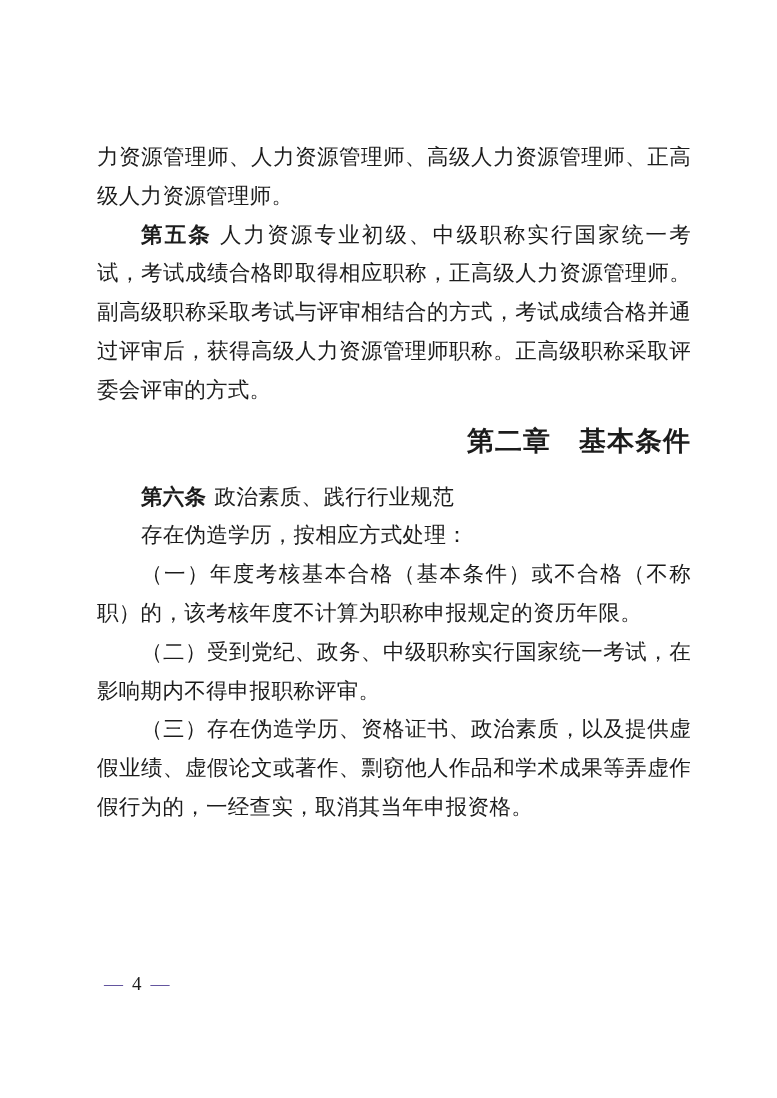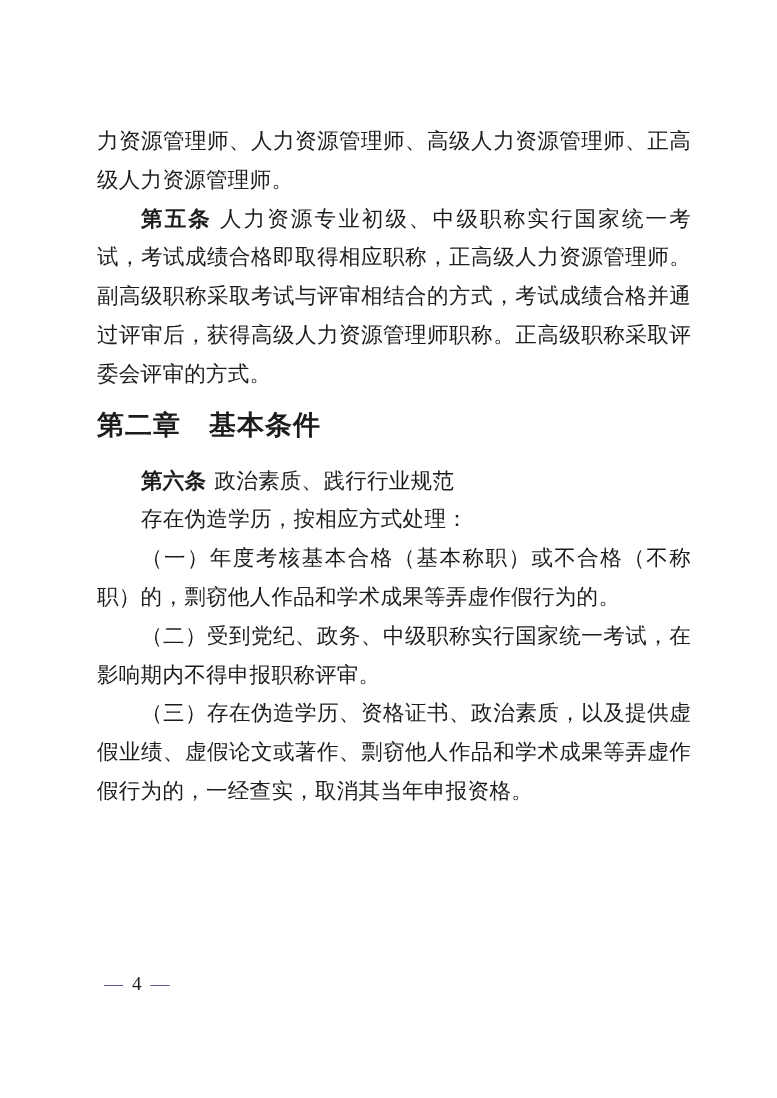--- a/index.html
+++ b/index.html
@@ -12,21 +12,21 @@
     width: 777px;
     height: 1098px;
     background: #ffffff;
     overflow: hidden;
     font-family: "Liberation Serif", "DejaVu Serif", serif;
     color: #1c1c1c;
   }
   .content {
     position: absolute;
     left: 97px;
-    top: 122px;
+    top: 138px;
     width: 594px;
     font-family: Liberation Serif, serif;
   }
   .para {
     margin: 0;
     font-size: 21.5px;
     line-height: 38.8px;
     text-align: justify;
     text-justify: inter-character;
     letter-spacing: 0.3px;
@@ -36,21 +36,21 @@
   }
   .lead {
     font-weight: bold;
     margin-right: 8px;
   }
   .chapter-heading {
     margin: 9px 0 15px 0;
     font-size: 27px;
     line-height: 44px;
     font-weight: bold;
-    text-align: left;
+    text-align: right;
     letter-spacing: 1px;
   }
   .footer {
     position: absolute;
     left: 104px;
     top: 972px;
     font-size: 19px;
     line-height: 24px;
     white-space: nowrap;
   }
@@ -73,21 +73,21 @@
 
     <p class="para indent"><span class="lead">第五条</span><span>人力资源专业初级、中级职称实行国家统一考试，考试成绩合格即取得相应职称，正高级人力资源管理师。副高级职称采取考试与评审相结合的方式，考试成绩合格并通过评审后，获得高级人力资源管理师职称。正高级职称采取评委会评审的方式。</span></p>
 
     <h2 class="chapter-heading">第二章　基本条件</h2>
 
     <p class="para indent"><span class="lead">第六条</span><span>政治素质、践行行业规范</span></p>
 
 
     <p class="para indent">存在伪造学历，按相应方式处理：</p>
 
-    <p class="para indent">（一）年度考核基本合格（基本称职）或不合格（不称职）的，剽窃他人作品和学术成果等弄虚作假行为的。</p>
+    <p class="para indent">（一）年度考核基本合格（基本条件）或不合格（不称职）的，该考核年度不计算为职称申报规定的资历年限。</p>
 
     <p class="para indent">（二）受到党纪、政务、中级职称实行国家统一考试，在影响期内不得申报职称评审。</p>
 
     <p class="para indent">（三）存在伪造学历、资格证书、政治素质，以及提供虚假业绩、虚假论文或著作、剽窃他人作品和学术成果等弄虚作假行为的，一经查实，取消其当年申报资格。</p>
 
   </div>
 
   <div class="footer">
     <span class="dash">—</span><span class="num">4</span><span class="dash">—</span>
   </div>

